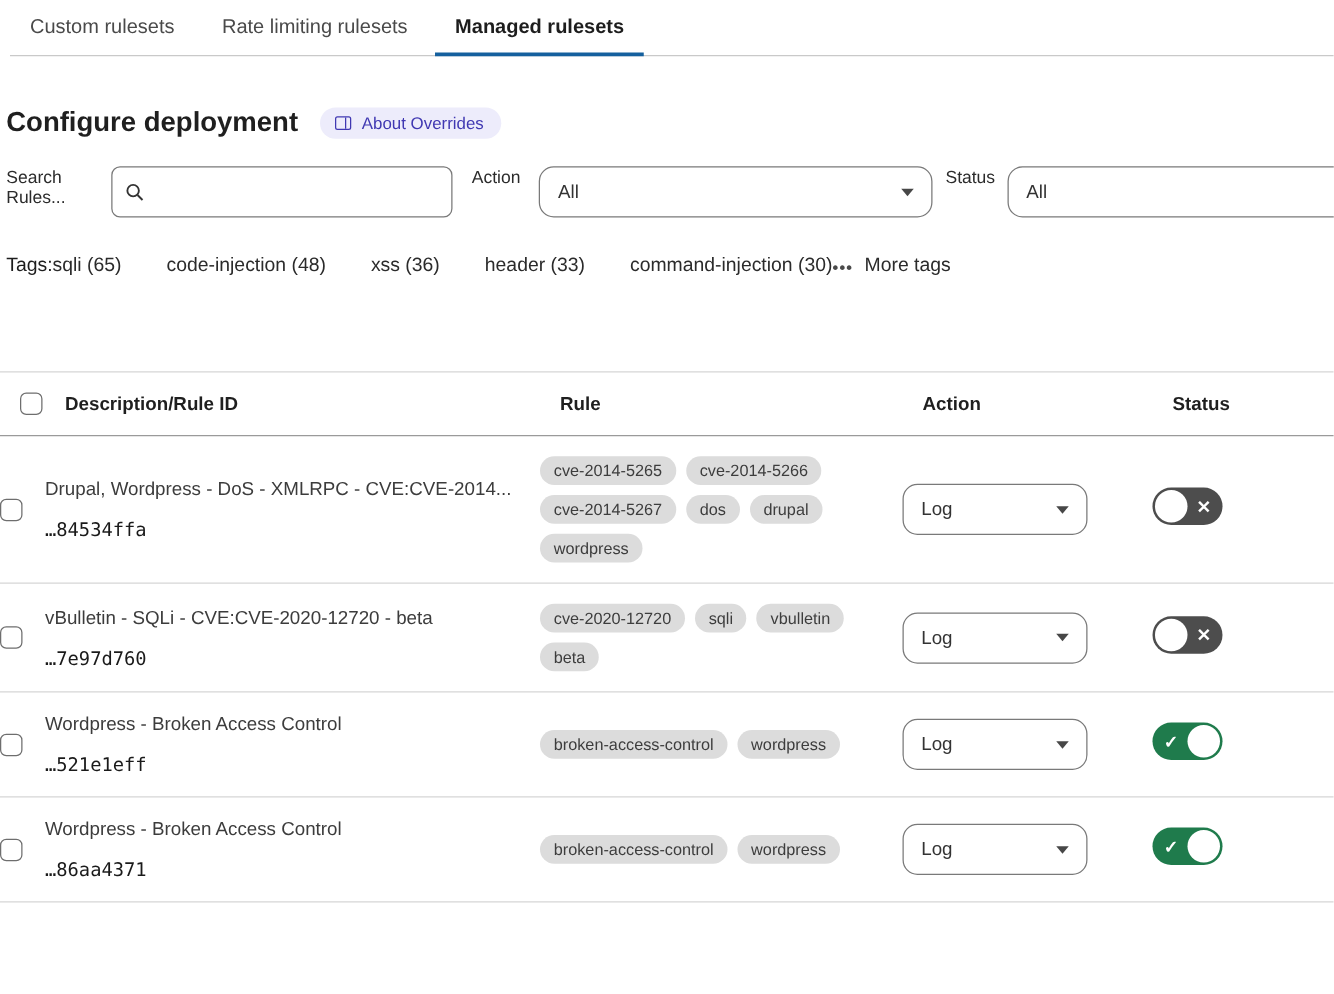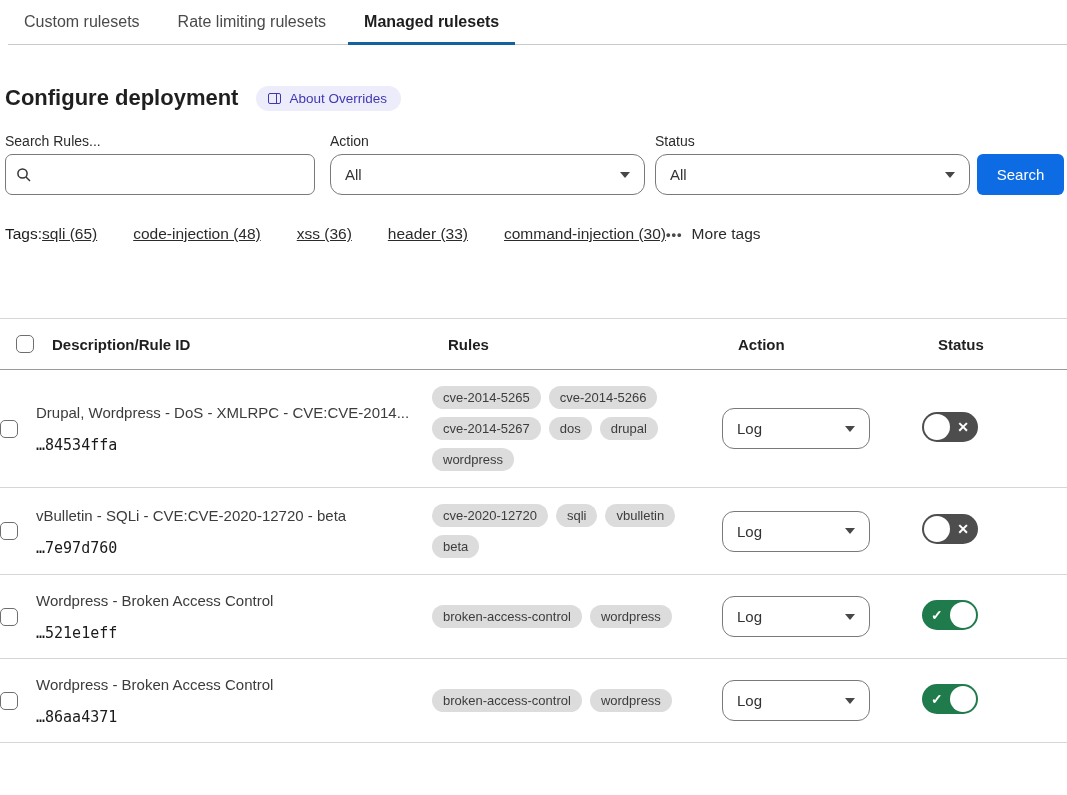--- a/index.html
+++ b/index.html
@@ -19,21 +19,21 @@
   .about-badge { display:inline-flex; align-items:center; gap:8px; background:#edecfb;
                  color:#4038b2; font-size:13.5px; padding:5px 14px 5px 12px;
                  border-radius:14px; cursor:pointer; }
   .book-icon { display:inline-block; width:13px; height:11px; border:1.4px solid #4038b2;
                border-radius:2px; position:relative; }
   .book-icon::after { content:""; position:absolute; left:55%; top:0; bottom:0;
                       width:1.4px; background:#4038b2; }
 
   
   .filters { display:flex; margin:22px 0 0 5px; align-items:flex-end; }
-  .field { display:flex; flex-direction:column; }
+  .field { display:flex; flex-direction:row; }
   .field-label { font-size:14px; color:#2b2b2b; margin-bottom:5px; }
   .search-box { width:310px; height:41px; border:1px solid #797979; border-radius:7px;
                 display:flex; align-items:center; padding:0 10px; background:#fff; }
   .search-box input { border:none; outline:none; flex:1; font-size:15px; margin-left:8px;
                       font-family:"Liberation Sans", sans-serif; }
   .select { height:41px; border:1px solid #797979; border-radius:12px; background:#fff;
             display:flex; align-items:center; justify-content:space-between;
             padding:0 14px; font-size:15px; color:#333; cursor:pointer; }
   .sel-action { width:315px; margin-left:15px; }
   .sel-status { width:315px; margin-left:10px; }
@@ -121,38 +121,38 @@
     <div class="select sel-status">
       <span>All</span>
       <span class="caret"></span>
     </div>
   </div>
   <button class="search-btn">Search</button>
 </div>
 
 <div class="tags-bar">
   <span class="bar-label">Tags:</span>
-  <span style="display:flex;gap:36px;text-decoration:underline;">
+  <span style="display:flex;gap:36px;">
       <span class="tag-link">sqli (65)</span>
       <span class="tag-link">code-injection (48)</span>
       <span class="tag-link">xss (36)</span>
       <span class="tag-link">header (33)</span>
       <span class="tag-link">command-injection (30)</span>
     </span>
   <span class="more-tags">
     <span class="ellipsis-icon">•••</span>
     <span>More tags</span>
   </span>
 </div>
 
 <div class="table">
   <div class="grid-row thead">
     <span class="checkbox" style="margin-top:0;"></span>
     <span class="col-h">Description/Rule ID</span>
-    <span class="col-h">Rules</span>
+    <span class="col-h">Rule</span>
     <span class="col-h">Action</span>
     <span class="col-h">Status</span>
   </div>
   <div>
       <div class="grid-row row">
     <span class="checkbox"></span>
     <div class="desc-block">
       <div class="desc">Drupal, Wordpress - DoS - XMLRPC - CVE:CVE-2014...</div>
       <div class="rule-id">…84534ffa</div>
     </div>

